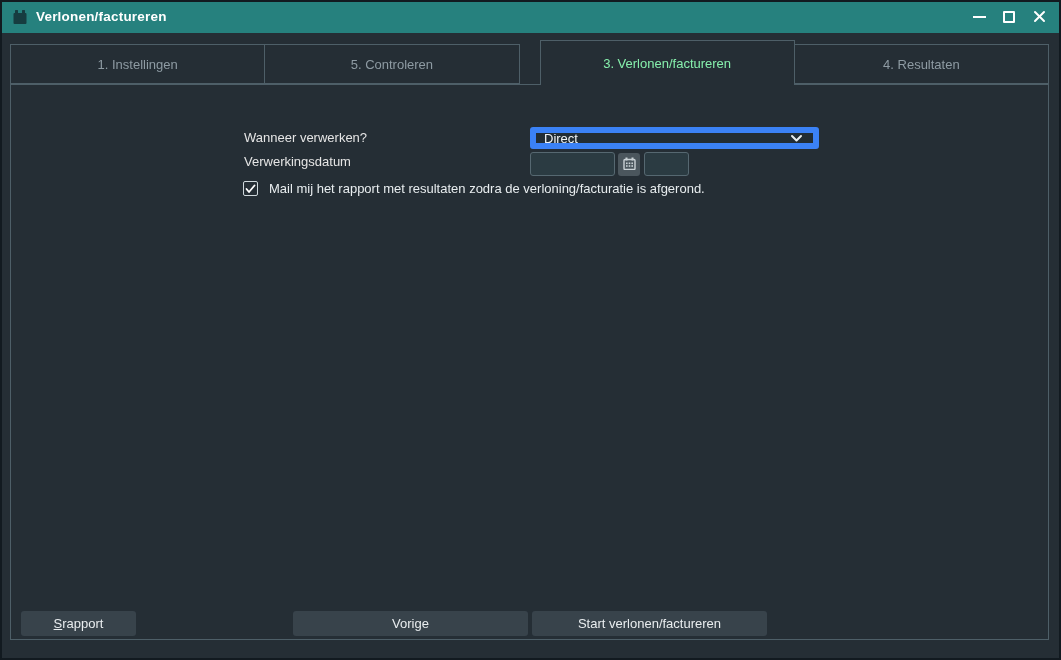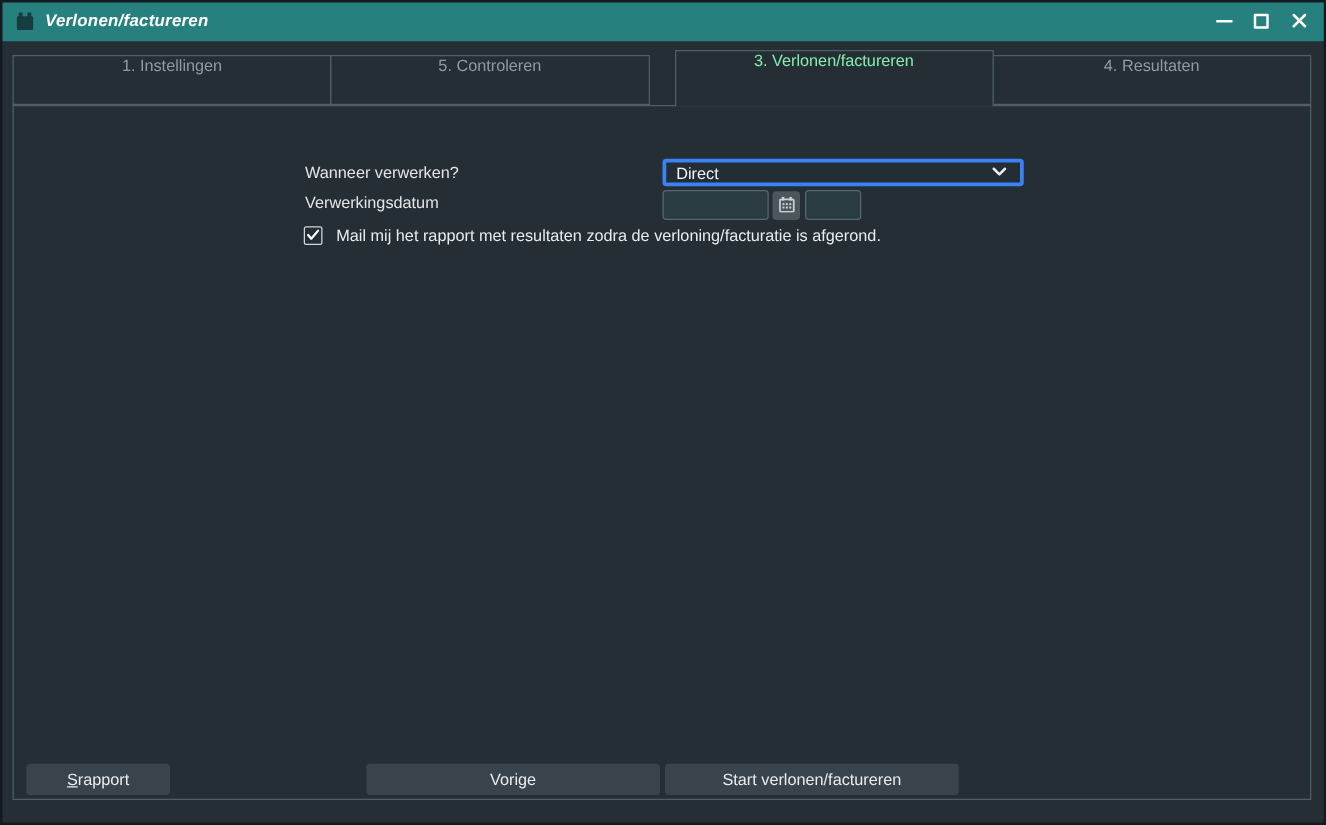--- a/index.html
+++ b/index.html
@@ -20,21 +20,20 @@
     z-index: 20;
   }
 
   
   .titlebar {
     position: absolute; left: 0; top: 0; right: 0; height: 33px;
     background: #26817e;
     display: flex; align-items: center;
     padding: 0 10px;
     z-index: 5;
-    font-style: italic;
   }
   .titlebar-icon { width: 16px; height: 16px; margin-left: 2px; flex: none; }
   .titlebar-title {
     color: #ffffff; font-size: 13.5px; font-weight: bold;
     margin-left: 8px; letter-spacing: 0.2px;
   }
   .titlebar-spacer { flex: 1; }
   .win-btn {
     width: 24px; height: 26px; flex: none;
     display: flex; align-items: center; justify-content: center;
@@ -47,21 +46,21 @@
   
   .tabs {
     position: absolute; left: 10px; top: 44px; width: 1039px; height: 40px;
     display: flex; z-index: 3;
   }
   .tab {
     flex: 1 1 0;
     height: 40px;
     border: 1px solid #4e5f68;
     margin-left: -1px;
-    display: flex; align-items: flex-start; justify-content: center;
+    display: flex; align-items: center; justify-content: center;
     color: #8e9ba3; font-size: 13px;
     background: transparent;
     cursor: pointer;
   }
   .tab:first-child { margin-left: 0; }
   .tab.active {
     height: 45px;
     margin-top: -4px;
     border-bottom: none;
     background: #252e35;
@@ -80,21 +79,21 @@
   .form-label {
     position: absolute;
     color: #e5e5e5; font-size: 13px; line-height: 16px;
     white-space: nowrap;
   }
   .label-when { left: 244px; top: 130px; }
   .label-date { left: 244px; top: 154px; text-align: center; }
 
   .dropdown {
     position: absolute; left: 530px; top: 127px; width: 289px; height: 22px;
-    border: 3px solid #3b82f6; border-radius: 3px;
+    border: 6px solid #3b82f6; border-radius: 3px;
     background: #222d34;
     display: flex; align-items: center;
     padding: 0 8px;
     cursor: pointer;
     z-index: 2;
   }
   .dropdown-value { color: #f2f5f6; font-size: 13px; flex: 1; }
   .dropdown-chevron { flex: none; margin-right: 2px; }
 
   .date-input {

